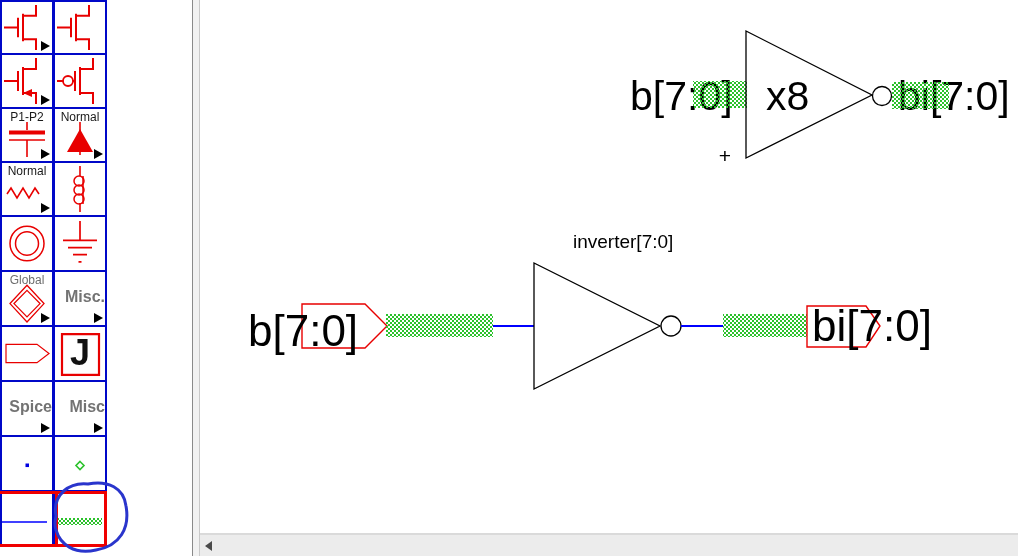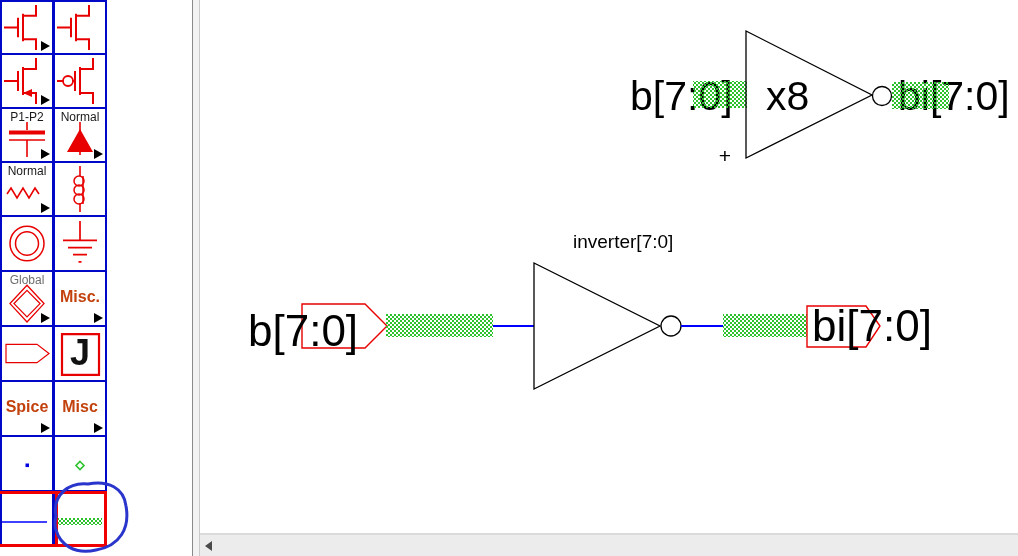--- a/index.html
+++ b/index.html
@@ -6,21 +6,21 @@
   body{width:1018px;height:556px;position:relative;overflow:hidden;background:#fff;
        font-family:"Liberation Sans", sans-serif;}
   
   .palette-window{position:absolute;left:0;top:0;width:192px;height:556px;background:#fff;}
   .palette-grid{position:absolute;left:0;top:0;width:107px;height:546px;background:#0008c8;}
   .pcell{position:absolute;background:#fff;}
   .pcell svg{position:absolute;left:0;top:0;width:100%;height:100%;}
   .plabel{position:absolute;top:1px;left:0;width:100%;text-align:center;
           font-size:12px;color:#1a1a1a;letter-spacing:0px;}
   .plabel.gray{color:#6e6e6e;}
-  .plabel.bold-mid{top:50%;transform:translateY(-60%);font-weight:bold;font-size:16px;color:#c2410c;}
+  .plabel.bold-mid{top:50%;transform:translateY(-60%);font-weight:bold;font-size:16px;color:#737373;text-align:right;}
   .plabel.bigJ{top:50%;transform:translateY(-52%);font-size:36px;font-weight:bold;color:#111;}
   .parrow{position:absolute;right:2px;bottom:2px;width:0;height:0;
           border-left:9px solid #000;border-top:5px solid transparent;border-bottom:5px solid transparent;}
   
   .sel-line{position:absolute;left:0;width:107px;height:3px;background:#f00000;z-index:5;}
   .sel-box{position:absolute;left:55px;top:491px;width:52px;height:56px;border:3px solid #f00000;
            box-sizing:border-box;z-index:5;background:transparent;}
   .annotation{position:absolute;left:38px;top:476px;z-index:10;pointer-events:none;}
   
   .splitter-line{position:absolute;left:192px;top:0;width:1px;height:556px;background:#8a8a8a;}

